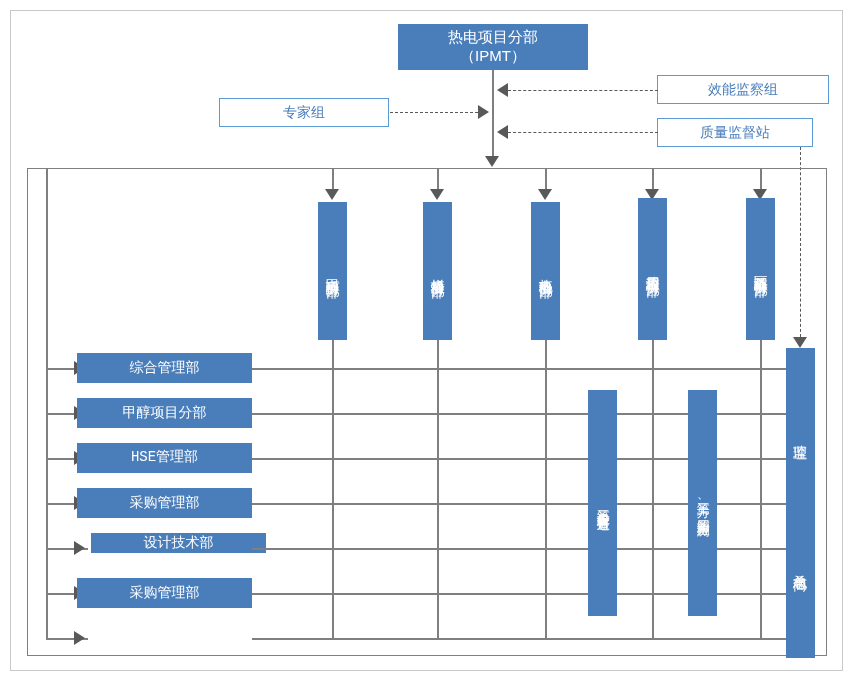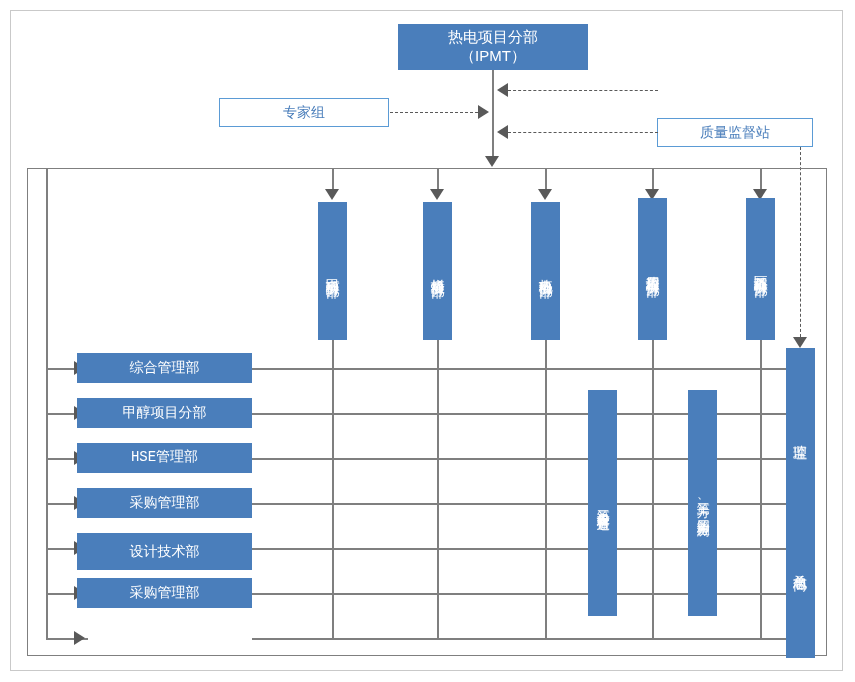--- a/index.html
+++ b/index.html
@@ -125,20 +125,23 @@
 
   <div class="vline" style="left:492px; top:70px; height:86px;"></div>
   <div class="arrow arrow-down" style="left:485px; top:156px;"></div>
 
   <div class="box outlined" style="left:219px; top:98px; width:170px; height:29px; font-size:14px;">
     <span>专家组</span>
   </div>
   <div class="dashed-h" style="left:390px; top:112px; width:88px;"></div>
   <div class="arrow arrow-right" style="left:478px; top:105px;"></div>
 
+  <div class="box outlined" style="left:657px; top:75px; width:172px; height:29px; font-size:14px;">
+    <span>效能监察组</span>
+  </div>
   <div class="dashed-h" style="left:508px; top:90px; width:150px;"></div>
   <div class="arrow arrow-left" style="left:497px; top:83px;"></div>
 
   <div class="box outlined" style="left:657px; top:118px; width:156px; height:29px; font-size:14px;">
     <span>质量监督站</span>
   </div>
   <div class="dashed-h" style="left:508px; top:132px; width:150px;"></div>
   <div class="arrow arrow-left" style="left:497px; top:125px;"></div>
 
   <div class="dashed-v" style="left:800px; top:147px; height:190px;"></div>
@@ -204,21 +207,21 @@
 
   <div class="hline" style="left:46px; top:503px; width:42px;"></div>
   <div class="arrow arrow-right" style="left:74px; top:496px;"></div>
   <div class="box filled" style="left:77px; top:488px; width:175px; height:30px; font-size:14px;">
     <span>采购管理部</span>
   </div>
   <div class="hline" style="left:252px; top:503px; width:538px;"></div>
 
   <div class="hline" style="left:46px; top:548px; width:42px;"></div>
   <div class="arrow arrow-right" style="left:74px; top:541px;"></div>
-  <div class="box filled" style="left:77px; top:533px; width:175px; height:37px; font-size:14px;">
+  <div class="box filled" style="left:91px; top:533px; width:175px; height:20px; font-size:14px;">
     <span>设计技术部</span>
   </div>
   <div class="hline" style="left:252px; top:548px; width:538px;"></div>
 
   <div class="hline" style="left:46px; top:593px; width:42px;"></div>
   <div class="arrow arrow-right" style="left:74px; top:586px;"></div>
   <div class="box filled" style="left:77px; top:578px; width:175px; height:30px; font-size:14px;">
     <span>采购管理部</span>
   </div>
   <div class="hline" style="left:252px; top:593px; width:538px;"></div>

